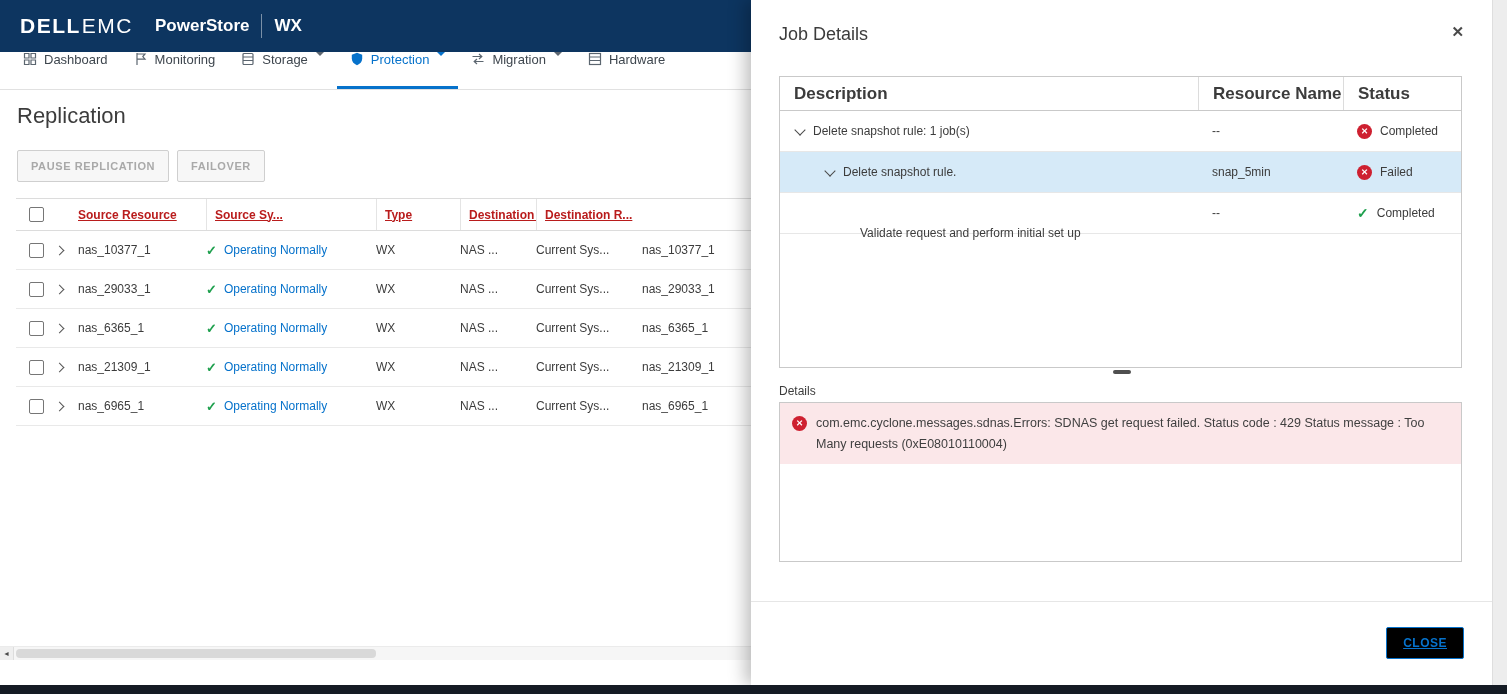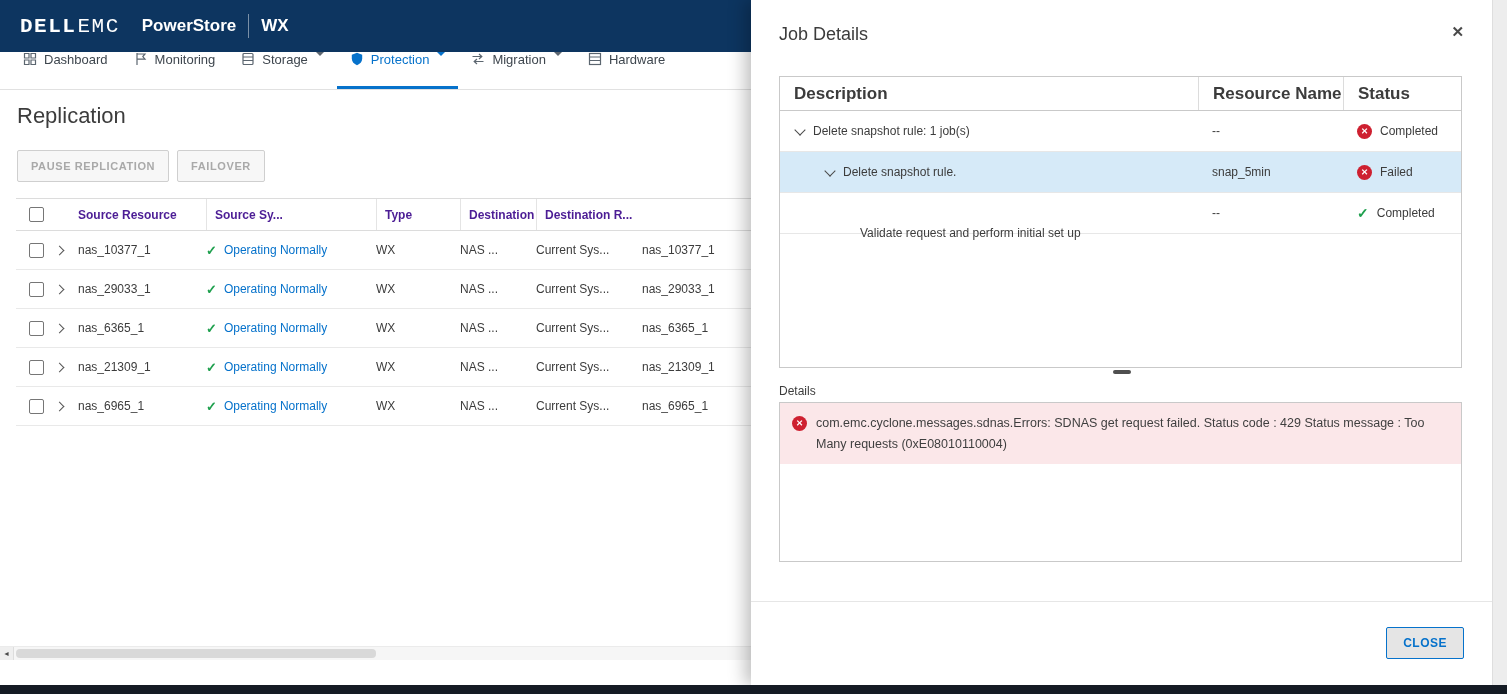--- a/index.html
+++ b/index.html
@@ -2,21 +2,21 @@
 <html><head>
 <meta charset="utf-8">
 <style>
   html,body{margin:0;padding:0;background:#e6e6e6;}
   .app{position:relative;width:1507px;height:694px;overflow:hidden;background:#fff;
        font-family:"Liberation Sans",sans-serif;-webkit-font-smoothing:antialiased;}
 
   
   .hdr{position:absolute;top:0;left:0;width:100%;height:52px;background:#0d3560;
        display:flex;align-items:center;gap:12px;padding-left:20px;box-sizing:border-box;color:#fff;z-index:1;}
-  .brand{display:flex;align-items:flex-end;font-family:Liberation Mono, monospace;}
+  .brand{display:flex;align-items:flex-end;}
   .brand-dell{font-weight:800;font-size:21px;letter-spacing:1.5px;}
   .brand-emc{font-weight:300;font-size:21px;letter-spacing:1.5px;margin-left:1px;}
   .product{font-size:17px;font-weight:700;margin-left:10px;}
   .hdr-divider{width:1px;height:24px;background:rgba(255,255,255,.45);}
   .system{font-size:17px;font-weight:700;}
 
   
   .nav{position:absolute;top:52px;left:0;width:100%;height:38px;background:#fff;
        border-bottom:1px solid #e1e1e1;display:flex;align-items:stretch;padding-left:10px;
        box-sizing:border-box;z-index:1;}
@@ -30,21 +30,21 @@
 
   
   .page-title{position:absolute;top:103px;left:17px;font-size:22px;color:#3c3c3c;}
   .actions{position:absolute;top:150px;left:17px;display:flex;gap:8px;}
   .btn-disabled{font-family:inherit;font-size:11px;font-weight:700;letter-spacing:.6px;color:#a9a9a9;
        background:#f7f7f7;border:1px solid #cfcfcf;border-radius:2px;padding:9px 13px;cursor:default;}
 
   .tbl{position:absolute;top:198px;left:16px;width:800px;}
   .trow{display:grid;grid-template-columns:40px 22px 128px 170px 84px 76px 106px 160px;align-items:stretch;}
   .thead{height:31px;border-top:1px solid #dcdcdc;border-bottom:1px solid #dcdcdc;
-       font-size:12px;font-weight:700;color:#4c1d95;}
+       font-size:12px;font-weight:700;color:#b91c1c;text-decoration:underline;}
   .thead .hcell{display:flex;align-items:center;overflow:hidden;white-space:nowrap;}
   .thead .hcell.sep{border-left:1px solid #e4e4e4;padding-left:8px;}
   .tr{height:38px;border-bottom:1px solid #e9e9e9;font-size:12px;color:#3c3c3c;}
   .cell{display:flex;align-items:center;overflow:hidden;white-space:nowrap;}
   .c-center{justify-content:center;}
   .cb{width:13px;height:13px;border:1.5px solid #767676;border-radius:2px;background:#fff;display:inline-block;}
   .chev-r{width:6px;height:6px;border-right:1.5px solid #555;border-bottom:1.5px solid #555;
        transform:rotate(-45deg);display:inline-block;}
   .check{color:#1fa04e;font-weight:700;font-size:13px;margin-right:7px;}
   .status-link{color:#0672cb;}
@@ -88,23 +88,23 @@
        background:#4f4f4f;border-radius:2px;cursor:ns-resize;}
 
   .d-details-label{position:absolute;top:384px;left:28px;font-size:12px;color:#3c3c3c;}
   .details-box{position:absolute;top:402px;left:28px;width:683px;height:160px;border:1px solid #c9c9c9;
        box-sizing:border-box;background:#fff;overflow:hidden;}
   .error-banner{display:flex;gap:9px;background:#fbe7e9;padding:10px 16px 10px 12px;
        font-size:12.5px;color:#3f3f3f;line-height:1.65;align-items:flex-start;}
   .error-banner .err-ic{margin-top:3px;}
 
   .d-footer-line{position:absolute;left:0;top:601px;width:100%;border-top:1px solid #e6e6e6;}
-  .close-btn{position:absolute;top:627px;right:28px;background:#e5e5e5;border:1px solid #0672cb;color:#0672cb;
+  .close-btn{position:absolute;top:627px;right:28px;background:#000000;border:1px solid #0672cb;color:#0672cb;
        font-family:inherit;font-weight:700;font-size:12px;letter-spacing:.5px;padding:8px 16px;
-       border-radius:2px;cursor:pointer;}
+       border-radius:2px;cursor:pointer;text-decoration:underline;}
 
   .vscroll{position:absolute;top:0;right:0;width:15px;height:694px;background:#ededed;
        border-left:1px solid #dedede;box-sizing:border-box;z-index:45;}
 </style>
 </head>
 <body>
 
 <div class="app">
 
   <header class="hdr">

